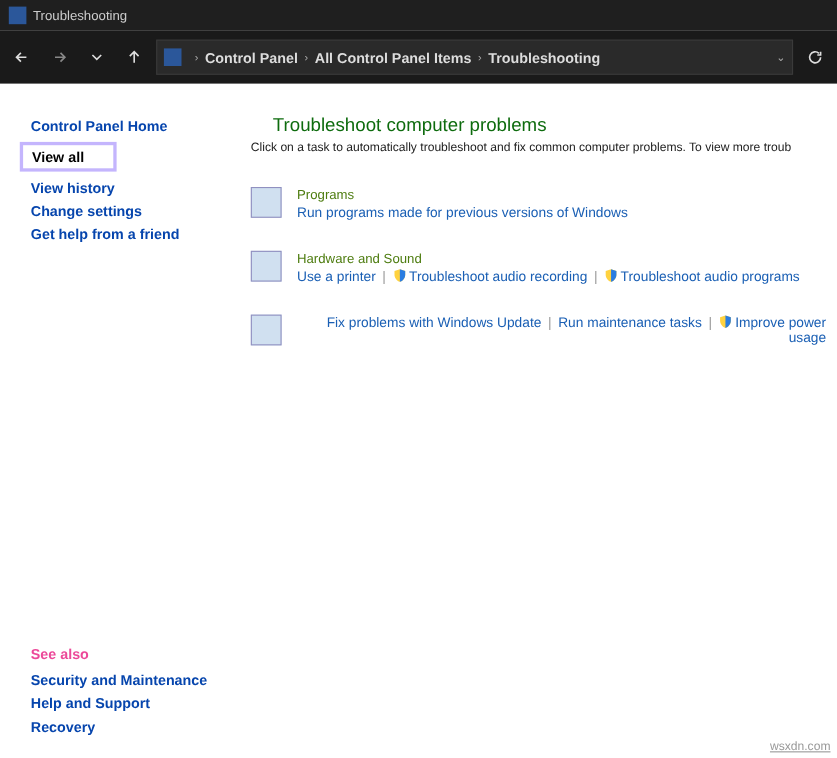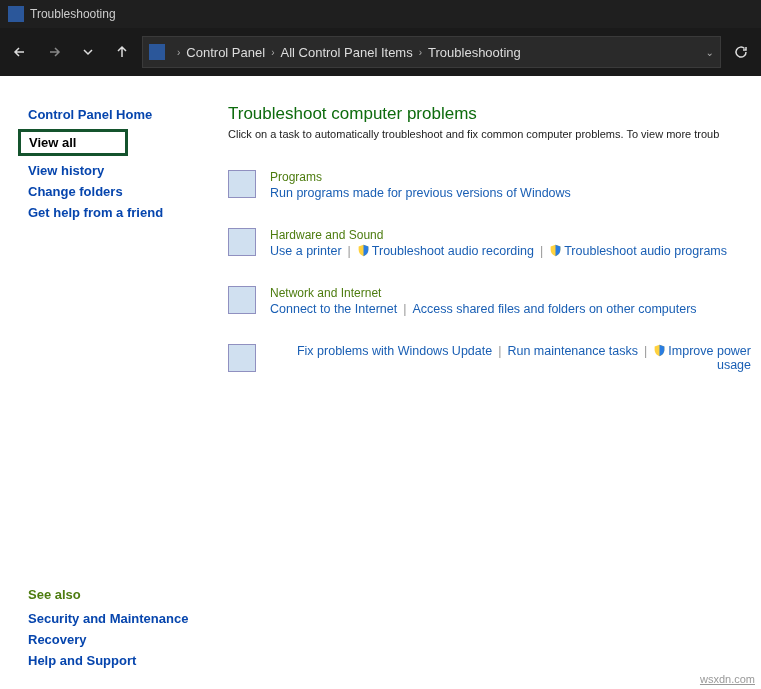--- a/index.html
+++ b/index.html
@@ -5,30 +5,30 @@
   * { margin: 0; padding: 0; box-sizing: border-box; font-family: "Segoe UI", Tahoma, sans-serif; }
   body { width: 761px; height: 689px; background: #fff; overflow: hidden; position: relative; }
   .titlebar { height: 28px; background: #1f1f1f; color: #ccc; display: flex; align-items: center; padding: 0 8px; font-size: 12px; }
   .titlebar .ticon { width: 16px; height: 16px; margin-right: 6px; background: #2b579a; display:inline-block; }
   .navbar { height: 48px; background: #1a1a1a; display: flex; align-items: center; padding: 0 6px; gap: 6px; }
   .nav-btn { width: 28px; height: 28px; display:flex; align-items:center; justify-content:center; color:#ddd; cursor:pointer; }
   .nav-btn svg { width: 16px; height: 16px; }
   .addr { flex: 1; height: 32px; background: #2a2a2a; border:1px solid #3a3a3a; display:flex; align-items:center; padding:0 6px; color:#ddd; font-size:13px; }
   .addr .cp-ico { width:16px; height:16px; background:#2b579a; display:inline-block; margin-right:6px; }
   .addr .chev { margin: 0 6px; color:#aaa; font-size:10px; }
-  .addr .crumb { color:#ddd; cursor:pointer; }
+  .addr .crumb { color:#ddd; cursor:pointer;font-weight:bold; }
   .addr .drop { margin-left:auto; color:#aaa; font-size:10px; }
   .content-wrap { display:flex; height: calc(100% - 76px); }
   .sidebar { width: 200px; padding: 28px 0 0 28px; font-size: 13px; color:#003399; position:relative;font-weight:bold; }
   .sidebar .link { display:block; padding: 3px 0; color:#0645ad; cursor:pointer; }
-  .view-all-box { border: 3px solid #14532d; padding: 3px 8px; margin: 4px 0 4px -10px; width: 110px; color:#000; }
+  .view-all-box { border: 3px solid #c4b5fd; padding: 3px 8px; margin: 4px 0 4px -10px; width: 88px; color:#000; }
   .seealso { position:absolute; bottom: 18px; left: 28px; font-size:13px; }
-  .seealso .hd { color:#4d7c0f; margin-bottom: 6px; }
+  .seealso .hd { color:#ec4899; margin-bottom: 6px; }
   .main { flex:1; padding: 28px 10px 0 28px; font-size:13px; color:#222; }
-  .main h1 { font-size: 17px; font-weight: 400; color: #0d6b0d; margin-bottom: 4px; }
+  .main h1 { font-size: 17px; font-weight: 400; color: #0d6b0d; margin-bottom: 4px; margin-left: 20px; }
   .main .intro { font-size: 11px; }
   .categories { margin-top: 30px; }
   .cat { display:flex; gap: 14px; margin-bottom: 28px; }
   .cat-icon { width: 28px; height: 28px; background:#e8e8ff; border:1px solid #9090c0; flex-shrink:0; }
   .cat-icon.cp-ico2 { background:#d0e0f0; }
   .cat-body .title { font-size: 12px; color: #4d7c0f; cursor:pointer; margin-bottom: 2px; }
   .cat-body .links { font-size: 12.5px; text-align: right; }
   .cat-body .links a { color: #1a5fb4; text-decoration: none; cursor:pointer; }
   .cat-body .links .sep { color:#999; margin: 0 6px; }
   .shield { display:inline-block; width:13px; height:13px; vertical-align:-2px; margin-right:2px; }
@@ -81,28 +81,28 @@
   </div>
 </div>
 
 <div class="content-wrap">
   <div class="sidebar">
     <span class="link">Control Panel Home</span>
     <div class="view-all-box">
       <span>View all</span>
     </div>
     <span class="link">View history</span>
-    <span class="link">Change folders</span>
+    <span class="link">Change settings</span>
     <span class="link">Get help from a friend</span>
 
     <div class="seealso">
       <div class="hd">See also</div>
       <span class="link">Security and Maintenance</span>
+      <span class="link">Help and Support</span>
       <span class="link">Recovery</span>
-      <span class="link">Help and Support</span>
     </div>
   </div>
 
   <div class="main">
     <h1>Troubleshoot computer problems</h1>
     <div class="intro">Click on a task to automatically troubleshoot and fix common computer problems. To view more troub</div>
 
     <div class="categories" id="categories">
         <div class="cat">
           <div class="cat-icon cp-ico2"></div>
@@ -120,27 +120,20 @@
                   <path d="M8 1l6 2v4c0 4-3 7-6 8V1z" fill="#2a7de1"></path>
                 </svg></span><a>Troubleshoot audio recording</a><span class="sep">|</span><span class="shield"><svg viewBox="0 0 16 16">
                   <path d="M8 1l6 2v4c0 4-3 7-6 8-3-1-6-4-6-8V3l6-2z" fill="#ffd23f"></path>
                   <path d="M8 1l6 2v4c0 4-3 7-6 8V1z" fill="#2a7de1"></path>
                 </svg></span><a>Troubleshoot audio programs</a></div>
           </div>
         </div>
         <div class="cat">
           <div class="cat-icon cp-ico2"></div>
           <div class="cat-body">
-            <div class="title">Network and Internet</div>
-            <div class="links"><a>Connect to the Internet</a><span class="sep">|</span><a>Access shared files and folders on other computers</a></div>
-          </div>
-        </div>
-        <div class="cat">
-          <div class="cat-icon cp-ico2"></div>
-          <div class="cat-body">
             <div class="links"><a>Fix problems with Windows Update</a><span class="sep">|</span><a>Run maintenance tasks</a><span class="sep">|</span><span class="shield"><svg viewBox="0 0 16 16">
                   <path d="M8 1l6 2v4c0 4-3 7-6 8-3-1-6-4-6-8V3l6-2z" fill="#ffd23f"></path>
                   <path d="M8 1l6 2v4c0 4-3 7-6 8V1z" fill="#2a7de1"></path>
                 </svg></span><a>Improve power usage</a></div>
           </div>
         </div>
       </div>
   </div>
 </div>
 

